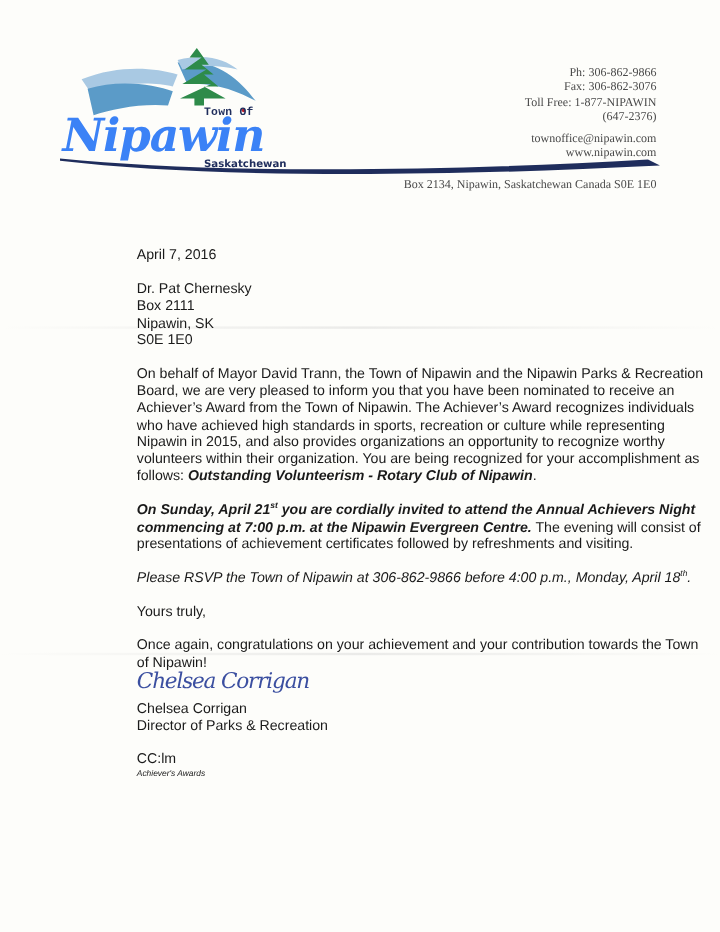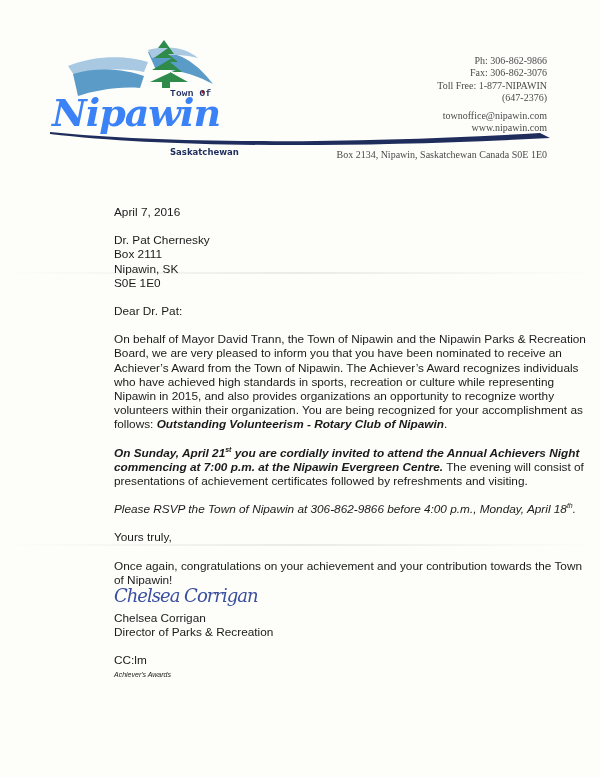--- a/index.html
+++ b/index.html
@@ -5,21 +5,21 @@
   html, body { margin: 0; padding: 0; }
   body {
     width: 600px; height: 777px; background: #fdfdfa; position: relative; overflow: hidden;
     font-family: "Liberation Sans", sans-serif; color: #1a1a1a;
   }
   .page { position: absolute; inset: 0; }
   .logo { position: absolute; left: 48px; top: 36px; width: 220px; height: 110px; }
   .logo svg { position: absolute; left: 0; top: 0; }
   .logo .town-of { position: absolute; left: 122px; top: 52px; font-family: Liberation Mono, monospace; font-weight: bold; font-size: 9.5px; color: #1f2d5c; letter-spacing: 0.2px; }
   .logo .nipawin { position: absolute; left: 4px; top: 54px; font-family: "DejaVu Serif", serif; font-weight: bold; font-style: italic; font-size: 38px; color: #3b82f6; letter-spacing: -1px; transform: scaleY(1.0); }
-  .logo .sask { position: absolute; left: 122px; top: 111px; font-family: "DejaVu Sans", sans-serif; font-weight: bold; font-size: 8.5px; color: #1f2d5c; }
+  .logo .sask { position: absolute; left: 122px; top: 96px; font-family: "DejaVu Sans", sans-serif; font-weight: bold; font-size: 8.5px; color: #1f2d5c; }
   .swoosh { position: absolute; left: 50px; top: 128px; }
   .contact { position: absolute; right: 53px; top: 55px; text-align: right; font-family: "Liberation Serif", serif; font-size: 10px; color: #4a4a4a; line-height: 12.3px; }
   .contact .gap { height: 6px; }
   .address { position: absolute; right: 53px; top: 149px; font-family: Liberation Serif, serif; font-size: 10px; color: #4a4a4a; text-align: right; }
   .body { position: absolute; left: 74px; top: 205px; width: 480px; font-size: 11.8px; line-height: 14.2px; margin-left: 40px; }
   .body p { margin: 0; }
   .mt { margin-top: 14px !important; }
   .bi { font-weight: bold; font-style: italic; }
   .i { font-style: italic; }
   sup { font-size: 7px; line-height: 0; }
@@ -68,21 +68,20 @@
   <div class="body">
     <p>April 7, 2016</p>
 
     <div class="mt">
       <p>Dr. Pat Chernesky</p>
       <p>Box 2111</p>
       <p>Nipawin, SK</p>
       <p>S0E 1E0</p>
     </div>
 
-    <p class="mt">Dear Dr. Pat:</p>
 
     <p class="mt"><span>On behalf of Mayor David Trann, the Town of Nipawin and the Nipawin Parks &amp; Recreation Board, we are very pleased to inform you that you have been nominated to receive an Achiever’s Award from the Town of Nipawin.  The Achiever’s Award recognizes individuals who have achieved high standards in sports, recreation or culture while representing Nipawin in 2015, and also provides organizations an opportunity to recognize worthy volunteers within their organization.  You are being recognized for your accomplishment as follows: </span><span class="bi">Outstanding Volunteerism - Rotary Club of Nipawin</span><span>.</span></p>
 
     <p class="mt"><span class="bi">On Sunday, April 21</span><sup class="bi">st</sup><span class="bi"> you are cordially invited to attend the Annual Achievers Night commencing at 7:00 p.m. at the Nipawin Evergreen Centre.</span><span>  The evening will consist of presentations of achievement certificates followed by refreshments and visiting.</span></p>
 
     <p class="mt i"><span>Please RSVP the Town of Nipawin at 306-862-9866 before 4:00 p.m., Monday, April 18</span><sup>th</sup><span>.</span></p>
 
     <p class="mt">Yours truly,</p>
 
     <p class="mt">Once again, congratulations on your achievement and your contribution towards the Town of Nipawin!</p>

